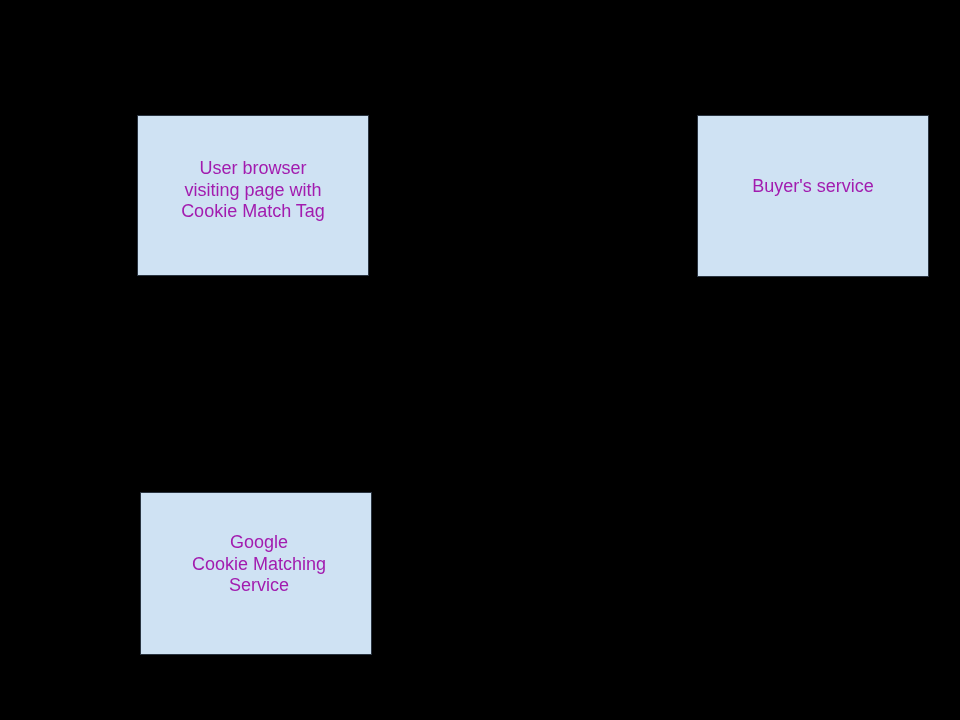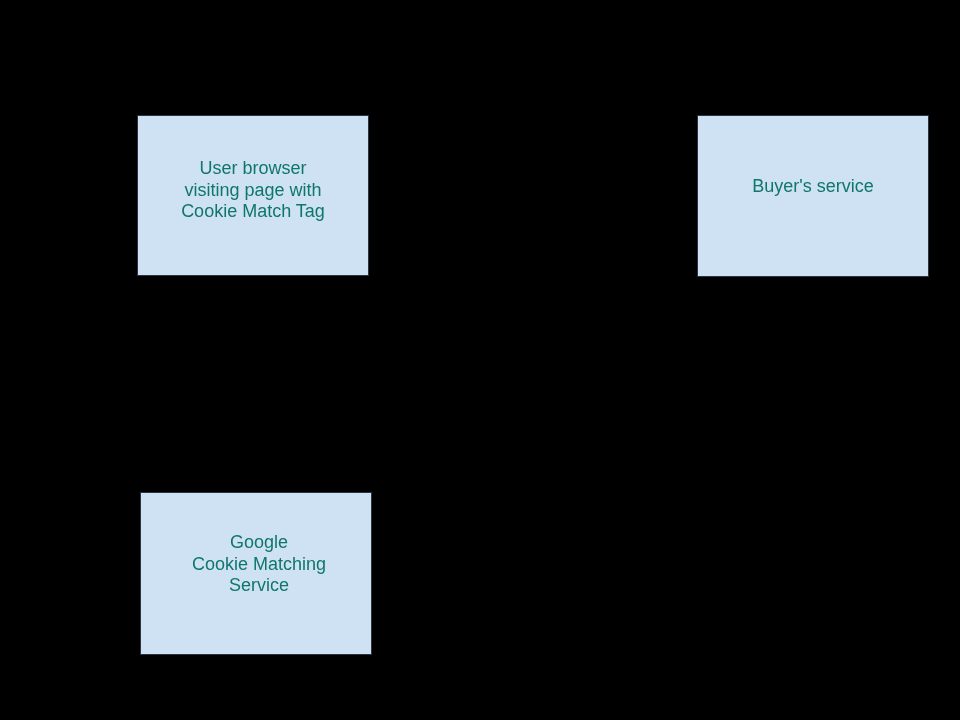--- a/index.html
+++ b/index.html
@@ -21,21 +21,21 @@
   }
   .node {
     position: absolute;
     background: #cfe2f3;
     border: 1px solid #2a3440;
     box-sizing: border-box;
     display: flex;
     align-items: center;
     justify-content: center;
     text-align: center;
-    color: #0f766e;
+    color: #a21caf;
     font-size: 18px;
     line-height: 21.5px;
   }
   .node .label {
     white-space: pre-line;
   }
   .node-user {
     left: 137px;
     top: 115px;
     width: 232px;

